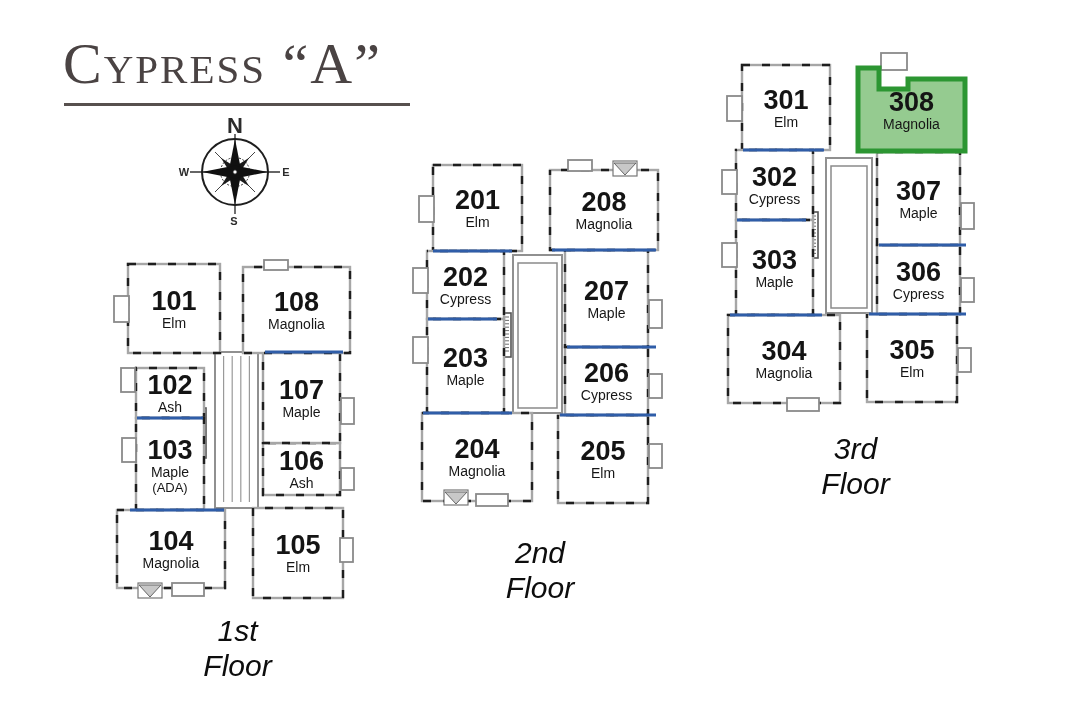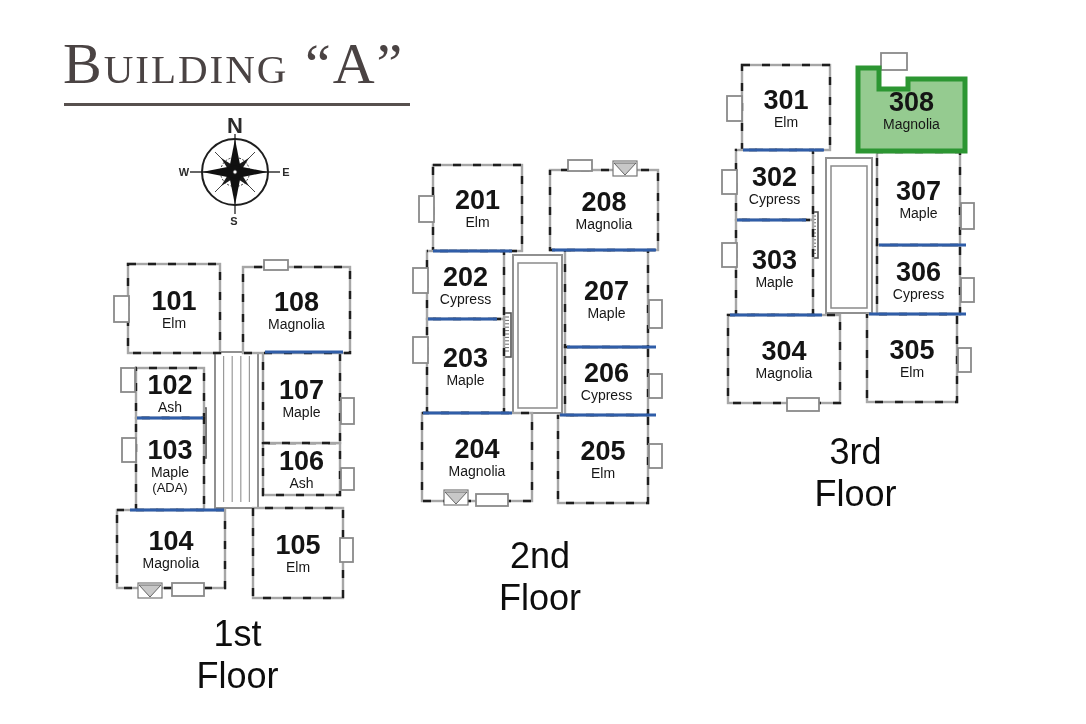--- a/index.html
+++ b/index.html
@@ -2,37 +2,37 @@
 <html><head>
 <meta charset="utf-8">
 <style>
   html,body{margin:0;padding:0;background:#ffffff;}
   #canvas{position:relative;width:1086px;height:724px;background:#ffffff;overflow:hidden;
           font-family:"Liberation Sans",sans-serif;}
   #page-title{position:absolute;left:63px;top:30px;margin:0;
               font-family:"Liberation Serif",serif;font-variant:small-caps;
               font-weight:400;font-size:58px;letter-spacing:2px;color:#4a4343;}
   #title-underline{position:absolute;left:64px;top:103px;width:346px;height:3px;background:#57504e;}
-  .floor-label{position:absolute;text-align:center;font-size:36px;line-height:1.18;
-               color:#0d0d0d;font-weight:400;letter-spacing:0px;}
+  .floor-label{position:absolute;text-align:center;font-size:30px;line-height:1.18;
+               color:#0d0d0d;font-weight:400;letter-spacing:0px;font-style:italic;}
   .floor-label span{display:block;}
   #plan-svg,#compass-svg{position:absolute;left:0;top:0;}
   text{font-family:"Liberation Sans",sans-serif;}
   .unit-number{font-size:27px;font-weight:600;fill:#141414;}
   .unit-name{font-size:14px;font-weight:400;fill:#161616;}
   .unit-name2{font-size:13px;font-weight:400;fill:#161616;}
   .compass-letter{font-size:11px;fill:#2b2b2b;font-weight:600;}
   .compass-north{font-size:22px;font-weight:700;}
 </style>
 </head>
 <body>
 
 <div id="canvas">
 
-  <h1 id="page-title">Building “A”</h1>
+  <h1 id="page-title">Cypress “A”</h1>
   <div id="title-underline"></div>
 
   <svg id="compass-svg" width="1086" height="724" viewBox="0 0 1086 724">
     <g>
       <line x1="190" y1="172" x2="280" y2="172" stroke="#333" stroke-width="1.4"></line>
       <line x1="235" y1="134" x2="235" y2="214" stroke="#333" stroke-width="1.4"></line>
       <line x1="215" y1="152" x2="255" y2="192" stroke="#444" stroke-width="1"></line>
       <line x1="215" y1="192" x2="255" y2="152" stroke="#444" stroke-width="1"></line>
       <circle cx="235" cy="172" r="33" fill="none" stroke="#1e1e1e" stroke-width="2"></circle>
       <circle cx="235" cy="172" r="14.5" fill="none" stroke="#333" stroke-width="1" stroke-dasharray="2 1.6"></circle>

